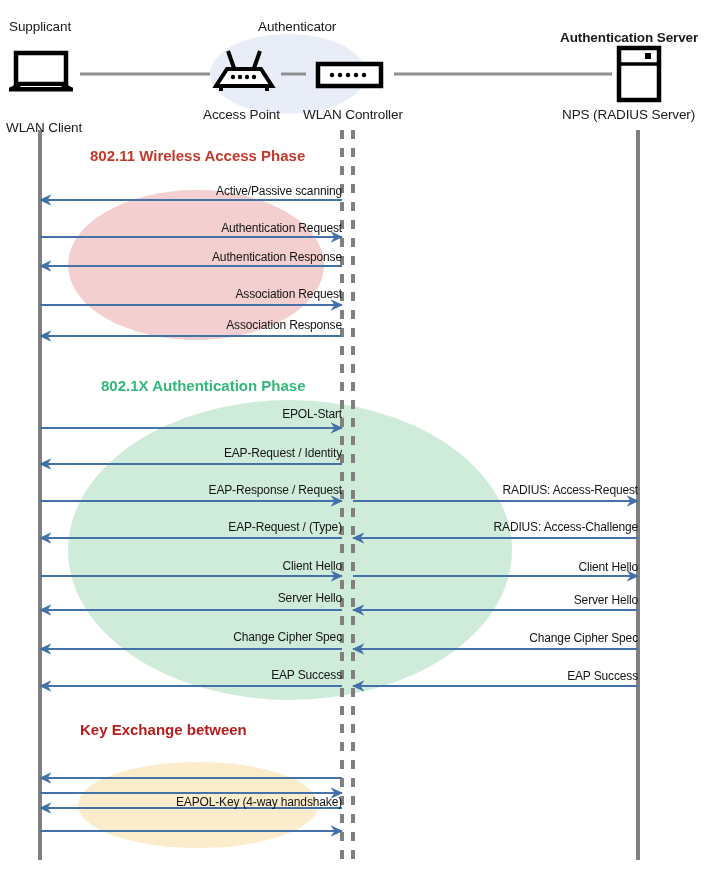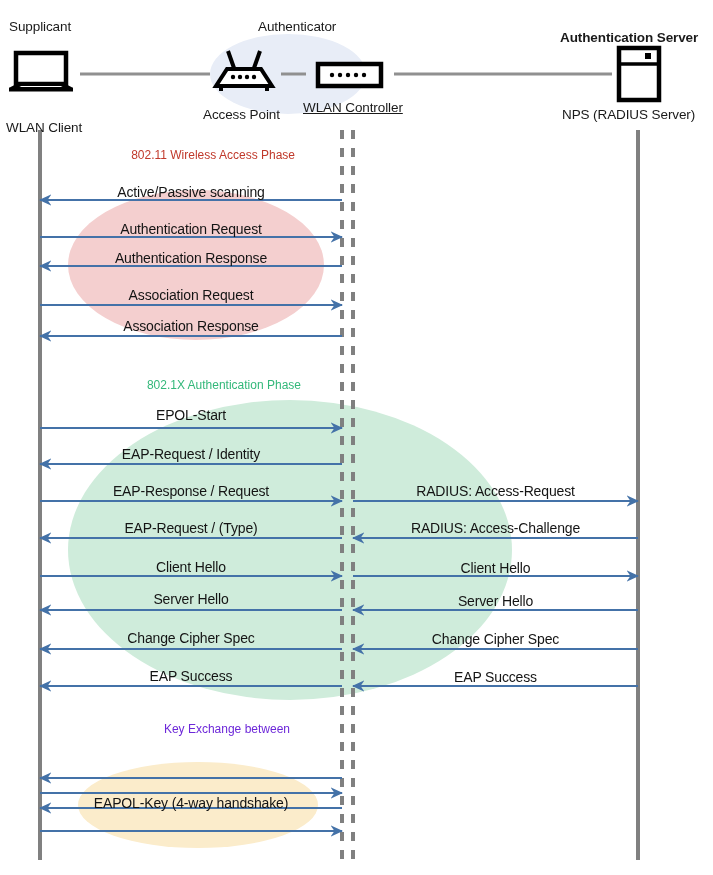--- a/index.html
+++ b/index.html
@@ -17,32 +17,32 @@
   #svgroot{position:absolute;left:0;top:0;width:713px;height:875px;}
   .hdr-label{
     position:absolute;
     font-size:13.5px;
     color:#1a1a1a;
     white-space:nowrap;
     letter-spacing:-0.1px;
   }
   .phase-title{
     position:absolute;
-    font-size:12px;
-    font-weight:normal;
+    font-size:15px;
+    font-weight:bold;
     white-space:nowrap;
-    text-align:right;
+    text-align:left;
     line-height:17px;
   }
   .msg-label{
     position:absolute;
-    font-size:14px;
+    font-size:12px;
     color:#141414;
     white-space:nowrap;
-    text-align:center;
+    text-align:right;
     letter-spacing:-0.15px;
   }
 </style>
 </head>
 <body>
 
 <div id="stage">
 
   <svg id="svgroot" viewBox="0 0 713 875" xmlns="http://www.w3.org/2000/svg">
 
@@ -133,34 +133,34 @@
         <line y1="831" y2="831" stroke="#4472a8" stroke-width="1.8" x1="40" x2="342" marker-end="url(#arrR)"></line>
       </g>
   </svg>
 
   <div class="hdr-label" style="left:9px;  top:19px;">Supplicant</div>
   <div class="hdr-label" style="left:6px;  top:107px;margin-top:13px;">WLAN Client</div>
 
   <div class="hdr-label" style="left:258px; top:19px;">Authenticator</div>
   <div class="hdr-label" style="left:203px; top:107px;">Access Point</div>
 
-  <div class="hdr-label" style="left:303px; top:100px;text-decoration:underline;">WLAN Controller</div>
+  <div class="hdr-label" style="left:303px; top:107px;">WLAN Controller</div>
 
   <div class="hdr-label" style="left:560px; top:30px;font-weight:bold;">Authentication Server</div>
   <div class="hdr-label" style="left:562px; top:107px;">NPS (RADIUS Server)</div>
 
   <div class="phase-title" style="left:90px; top:147px; width:205px; color:#c0392b;">
     <span>802.11 Wireless Access Phase</span>
   </div>
 
   <div class="phase-title" style="left:101px; top:377px; width:200px; color:#33b87a;">
     <span>802.1X Authentication Phase</span>
   </div>
 
-  <div class="phase-title" style="left:80px; top:721px; width:210px; color:#6d28d9;">
+  <div class="phase-title" style="left:80px; top:721px; width:210px; color:#b91c1c;">
     <div>Key Exchange between</div>
   </div>
 
   <div id="label-layer">
       <div class="msg-label" style="left: 40px; width: 302px; top: 184px;">Active/Passive scanning</div>
       <div class="msg-label" style="left: 40px; width: 302px; top: 221px;">Authentication Request</div>
       <div class="msg-label" style="left: 40px; width: 302px; top: 250px;">Authentication Response</div>
       <div class="msg-label" style="left: 40px; width: 302px; top: 287px;">Association Request</div>
       <div class="msg-label" style="left: 40px; width: 302px; top: 318px;">Association Response</div>
       <div class="msg-label" style="left: 40px; width: 302px; top: 407px;">EPOL-Start</div>

